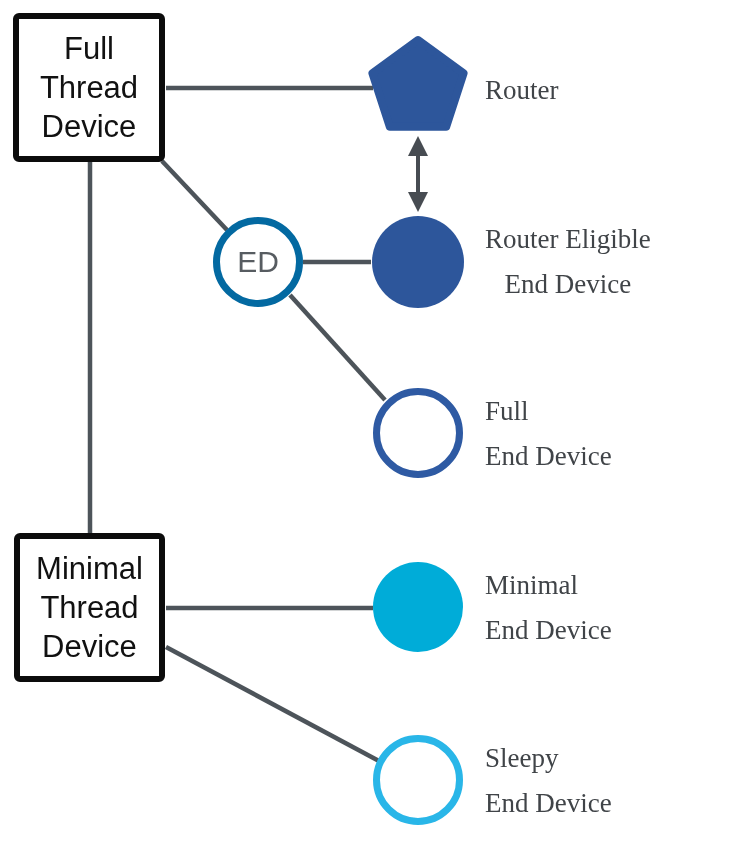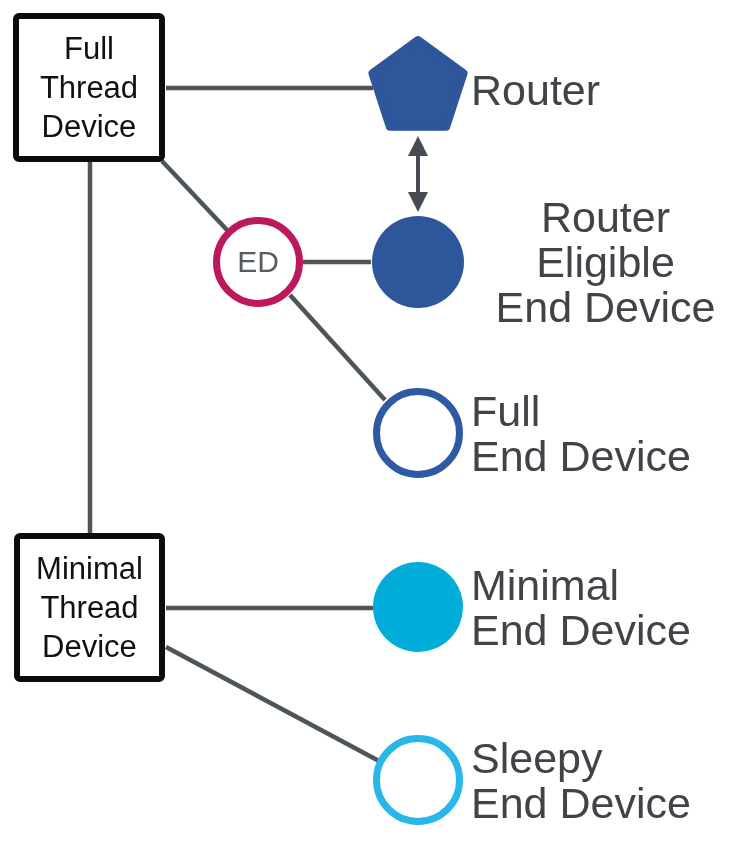--- a/index.html
+++ b/index.html
@@ -39,21 +39,21 @@
   .box-ftd { left: 13px; top: 13px; width: 152px; height: 149px; }
   .box-mtd { left: 14px; top: 533px; width: 151px; height: 149px; }
   .node-circle {
     position: absolute;
     box-sizing: border-box;
     border-radius: 50%;
   }
   .circle-ed {
     left: 213px; top: 217px; width: 90px; height: 90px;
     background: #ffffff;
-    border: 7px solid #be185d;
+    border: 7px solid #0369a1;
     display: flex; align-items: center; justify-content: center;
     font-size: 30px; color: #575c61;
   }
   .circle-reed {
     left: 372px; top: 216px; width: 92px; height: 92px;
     background: #2d569b;
   }
   .circle-fed {
     left: 373px; top: 388px; width: 90px; height: 90px;
     background: #ffffff;
@@ -63,26 +63,27 @@
     left: 373px; top: 562px; width: 90px; height: 90px;
     background: #00acd8;
   }
   .circle-sed {
     left: 373px; top: 735px; width: 90px; height: 90px;
     background: #ffffff;
     border: 7px solid #29b6e8;
   }
   .node-label {
     position: absolute;
-    left: 471px;
+    left: 485px;
     transform: translateY(-50%);
-    font-size: 43px;
+    font-size: 27px;
     line-height: 45px;
     color: #404448;
     white-space: pre-line;
+    font-family: Liberation Serif, serif;
   }
   .lbl-router { top: 90px; }
   .lbl-reed   { top: 262px; text-align: center; }
   .lbl-fed    { top: 434px; }
   .lbl-med    { top: 608px; }
   .lbl-sed    { top: 781px; }
 </style>
 </head>
 <body>
 

